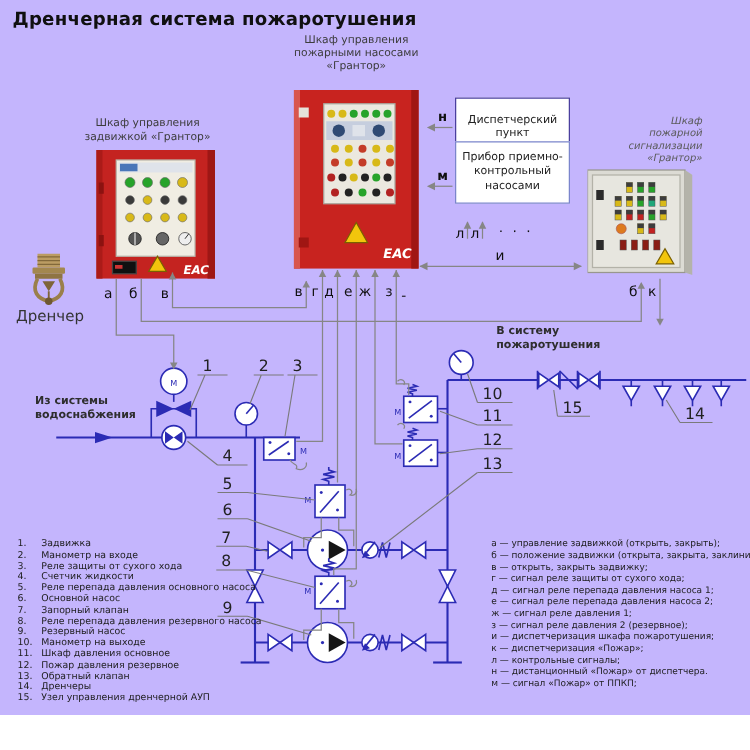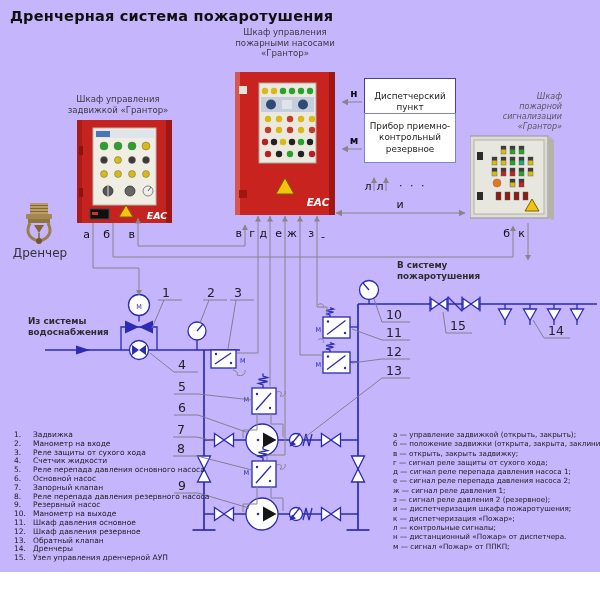--- a/index.html
+++ b/index.html
@@ -188,21 +188,21 @@
     </svg>
   </div>
 
   <div class="abs net-box box-dispatch" style="left:364px;top:78px;width:90px;height:46px;">
     <div>Диспетчерский</div>
     <div>пункт</div>
   </div>
   <div class="abs net-box box-ppkp" style="left:364px;top:113px;width:90px;height:48px;">
     <div>Прибор приемно-</div>
     <div>контрольный</div>
-    <div>резервное</div>
+    <div>насосами</div>
   </div>
 
   <div class="abs" style="left:10px;top:202px;">
     <svg width="58" height="46">
       <rect x="20" y="1" width="18" height="11" fill="#bb9c63"></rect>
       <path d="M20 3.5 H38 M20 6.5 H38 M20 9.5 H38" stroke="#82683a" stroke-width="1"></path>
       <rect x="16" y="12" width="26" height="5" rx="1" fill="#a3874f"></rect>
       <rect x="18" y="17" width="22" height="4" fill="#8f7443"></rect>
       <path d="M20 21 C15 31 20 37 29 39 M38 21 C43 31 38 37 29 39" stroke="#9a7f4b" stroke-width="3" fill="none"></path>
       <polygon points="24,23 34,23 29,31" fill="#7e6438"></polygon>
@@ -491,21 +491,21 @@
     <div class="parts-row">
         <span class="pn">10.</span>
         <span>Манометр на выходе</span>
       </div>
     <div class="parts-row">
         <span class="pn">11.</span>
         <span>Шкаф давления основное</span>
       </div>
     <div class="parts-row">
         <span class="pn">12.</span>
-        <span>Шкаф давления резервное</span>
+        <span>Пожар давления резервное</span>
       </div>
     <div class="parts-row">
         <span class="pn">13.</span>
         <span>Обратный клапан</span>
       </div>
     <div class="parts-row">
         <span class="pn">14.</span>
         <span>Дренчеры</span>
       </div>
     <div class="parts-row">

